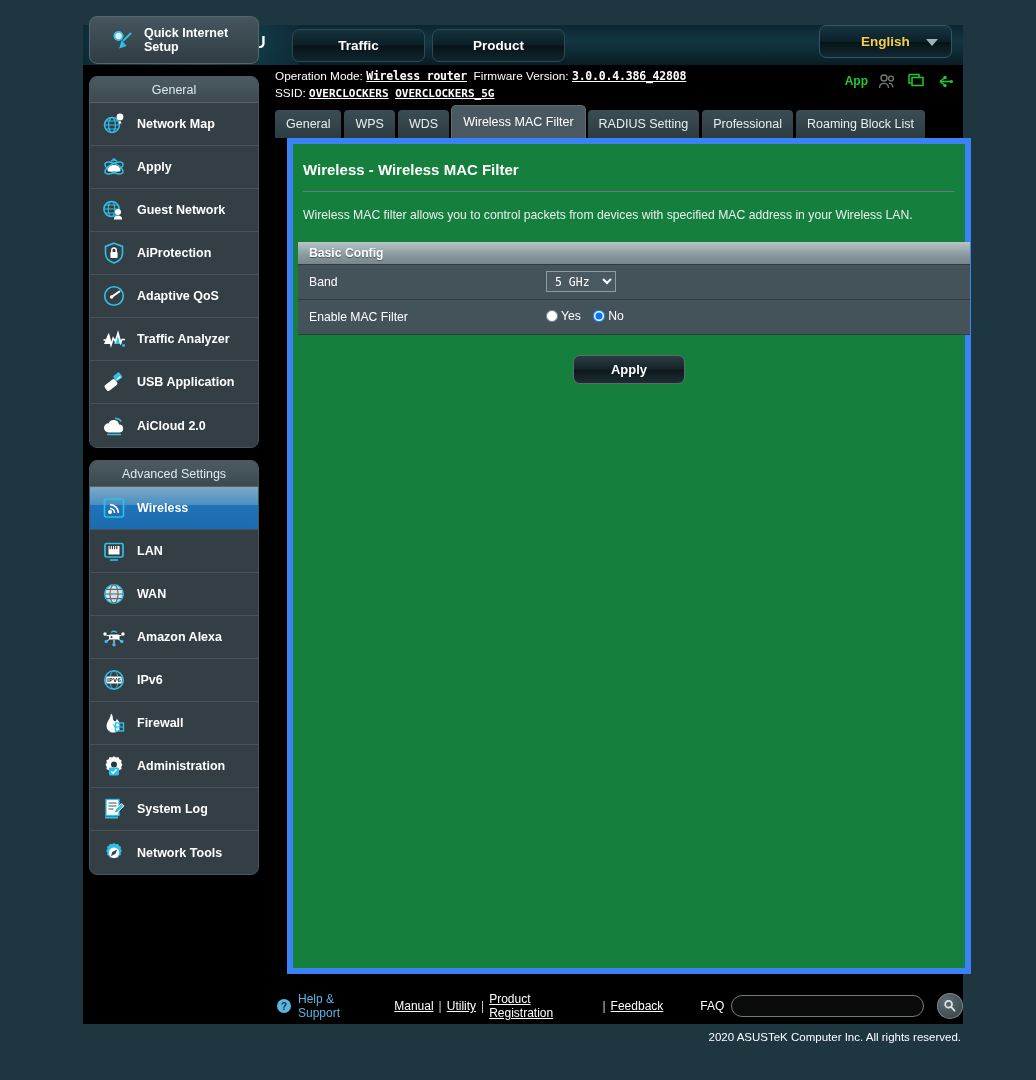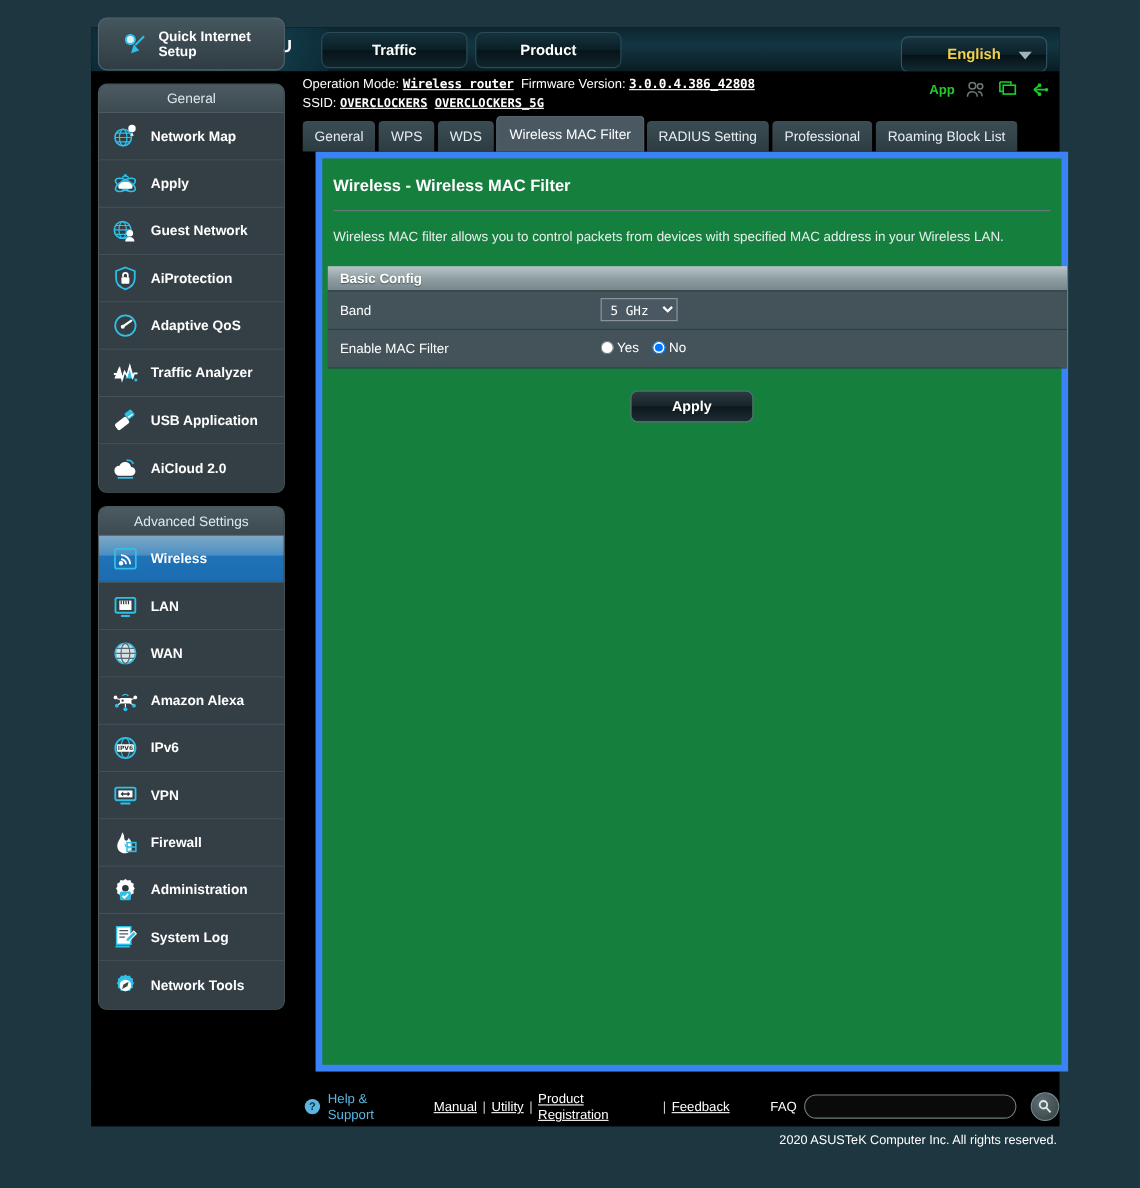--- a/index.html
+++ b/index.html
@@ -49,21 +49,21 @@
     background: linear-gradient(to bottom, #15333d 0%, #0b1f27 48%, #081318 52%, #10262f 100%);
     border: 1px solid #2b4b55;
     color: #ffffff; font-size: 13.5px; font-weight: bold;
     display: flex; align-items: center; justify-content: center;
     cursor: pointer;
   }
   #btn-logout { left: 209px; }
   #btn-reboot { left: 349px; }
 
   .lang-select {
-    position: absolute; right: 11px; top: 8px;
+    position: absolute; right: 11px; top: 0;
     width: 133px; height: 33px;
     border-radius: 7px;
     background: linear-gradient(to bottom, #17353f 0%, #0c2029 50%, #071216 52%, #122a33 100%);
     border: 1px solid #315563;
     display: flex; align-items: center; justify-content: center;
     cursor: pointer;
   }
   .lang-select .lbl { color: #f2d14a; font-size: 13.5px; font-weight: bold; }
   .lang-select .caret {
     position: absolute; right: 13px; top: 13px;
@@ -526,31 +526,20 @@
                   <path d="M2.9 12h18.2" stroke="#2fc0e8" stroke-width="1"></path>
                   <rect x="4.3" y="8.6" width="15.4" height="6.8" rx="1" fill="#ffffff"></rect>
                   <text x="12" y="13.9" font-size="5.4" font-family="DejaVu Sans, sans-serif" font-weight="bold" fill="#2c373c" text-anchor="middle">IPV6</text>
                 </svg>
               </span>
               <span>IPv6</span>
             </div>
             <div class="menu-item">
               <span class="mi-icon">
                 <svg width="24" height="24" viewBox="0 0 24 24">
-                  <rect x="2.8" y="5" width="18.4" height="11.5" rx="1.5" fill="none" stroke="#2fc0e8" stroke-width="1.7"></rect>
-                  <rect x="5.6" y="7.6" width="12.8" height="6.3" fill="#ffffff"></rect>
-                  <path d="M7.6 10.8 L10 8.6 v1.5 h4 V8.6 l2.4 2.2 L14 13 v-1.5 h-4 V13 Z" fill="#2c373c"></path>
-                  <path d="M7.5 19.5h9" stroke="#2fc0e8" stroke-width="1.7"></path>
-                </svg>
-              </span>
-              <span>VPN</span>
-            </div>
-            <div class="menu-item">
-              <span class="mi-icon">
-                <svg width="24" height="24" viewBox="0 0 24 24">
                   <path d="M9 2.5c2.8 3 1.2 5.2 2.6 7.1 1.2 1.6 3.1.4 3.1-1.9 2.6 2.6 3.5 5 3.5 7.3 0 4-3.2 6.6-6.8 6.6S4.6 19 4.6 15c0-4.6 3.5-6.4 4.4-12.5z" fill="#ffffff"></path>
                   <path d="M10.5 11.5c1.4 1.8.5 3 1.4 4.2.8 1 2 .2 2-1.2 1.4 1.6 1.8 2.9 1.8 4.1" fill="#2fc0e8"></path>
                   <rect x="13.5" y="12" width="8" height="8" fill="none" stroke="#2fc0e8" stroke-width="1.4"></rect>
                   <path d="M13.5 16h8M17.5 12v8" stroke="#2fc0e8" stroke-width="1.2"></path>
                 </svg>
               </span>
               <span>Firewall</span>
             </div>
             <div class="menu-item">
               <span class="mi-icon">

